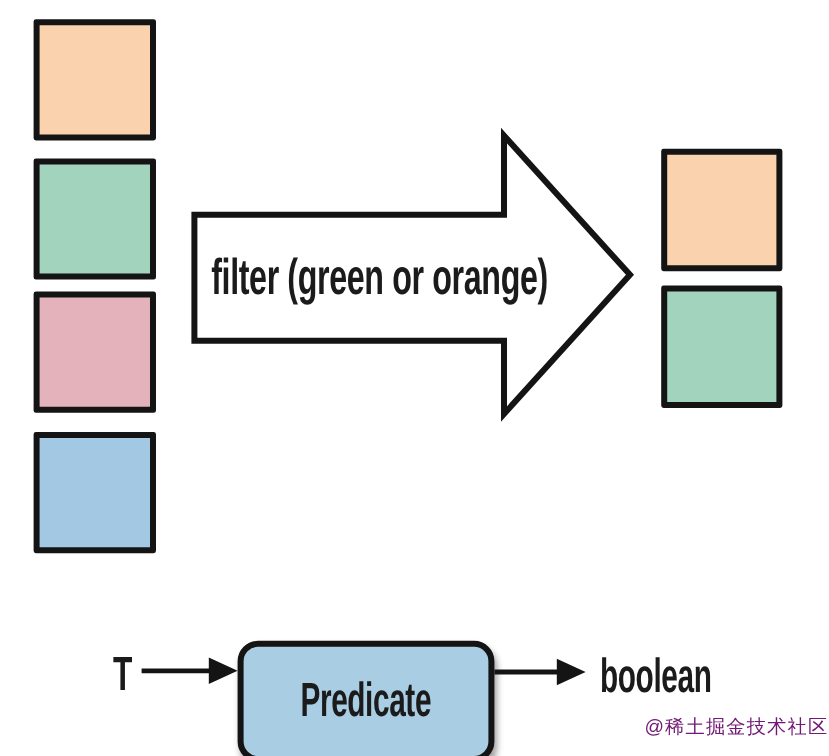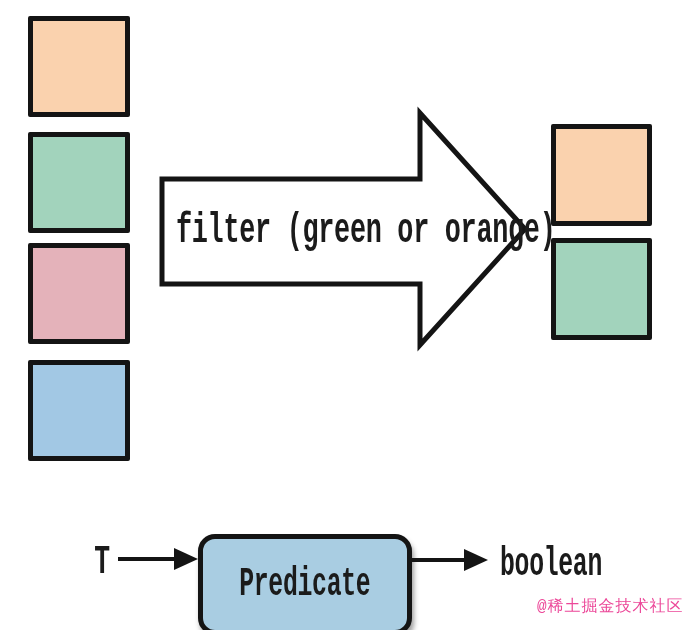--- a/index.html
+++ b/index.html
@@ -9,21 +9,20 @@
   body {
     font-family: "Liberation Sans", sans-serif;
     background: #ffffff;
   }
   .canvas {
     position: relative;
     width: 691px;
     height: 630px;
     background: #ffffff;
     overflow: hidden;
-    font-family: Liberation Mono, monospace;
   }
   
   .sq {
     position: absolute;
     box-sizing: border-box;
     border: 5px solid #141414;
     border-radius: 2px;
   }
   .sq.left  { left: 28px;  width: 102px; height: 101px; }
   .sq.right { left: 551px; width: 101px; height: 102px; }
@@ -157,15 +156,15 @@
     <span class="cond predicate-label">Predicate</span>
   </div>
 
   <svg class="small-arrow-svg arrow-out" viewBox="0 0 90 28">
     <line x1="4" y1="14" x2="58" y2="14"></line>
     <polygon points="56,3 80,14 56,25"></polygon>
   </svg>
 
   <div class="cond boolean-label">boolean</div>
 
-  <div class="watermark" style="color: #ec4899;">@稀土掘金技术社区</div>
+  <div class="watermark" style="color: #701a75;">@稀土掘金技术社区</div>
 
 </div>
 
 </body></html>

